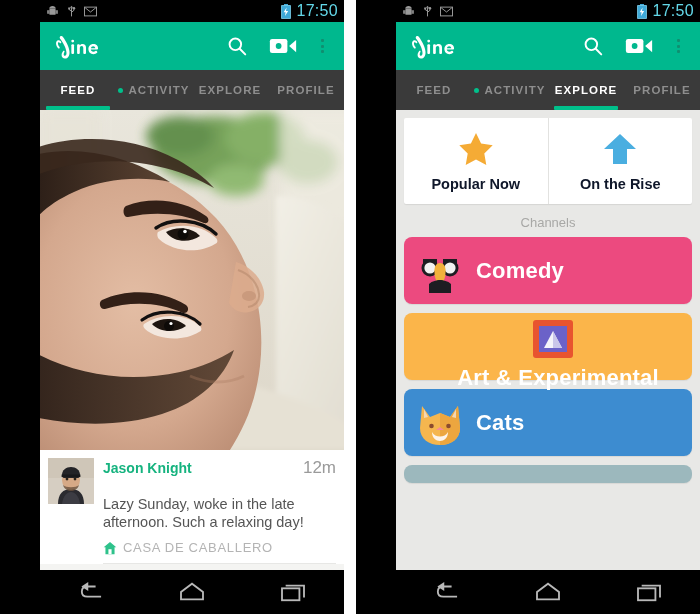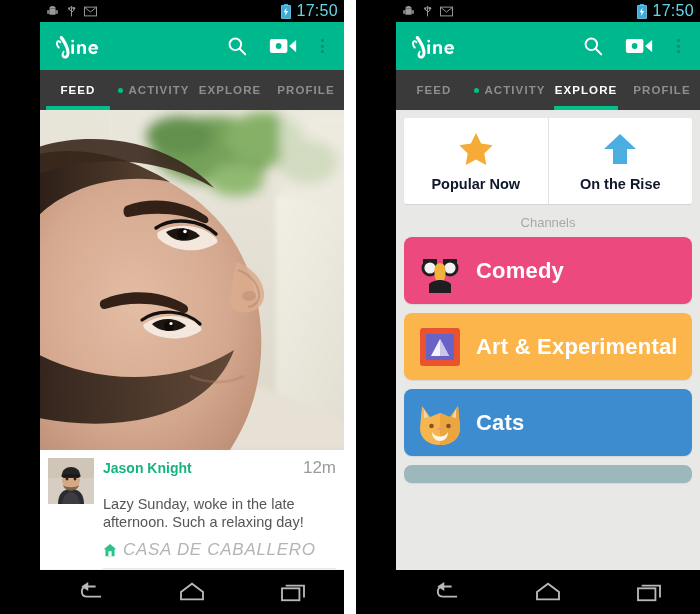--- a/index.html
+++ b/index.html
@@ -42,21 +42,21 @@
   .post-media{position:relative;width:344px;height:340px;overflow:hidden;background:#cfc9bd;}
   .post-media svg{position:absolute;top:0;left:0;}
   .post-body{display:flex;padding:8px 8px 0 8px;box-sizing:border-box;}
   .avatar{width:46px;height:46px;flex:0 0 46px;overflow:hidden;background:#cfc3b4;border-radius:1px;}
   .post-text{flex:1;padding-left:9px;min-width:0;}
   .post-head{display:flex;align-items:baseline;}
   .post-user{color:#16b37f;font-size:14px;font-weight:bold;}
   .post-time{margin-left:auto;color:#9a9a9a;font-size:17px;}
   .post-caption{color:#555555;font-size:14.5px;line-height:1.25;margin-top:17px;}
   .post-loc{display:flex;align-items:center;gap:6px;margin:9px 0 0 0;padding:0 0 8px 0;border-bottom:1px solid #e7e7e5;}
-  .post-loc .lbl{color:#b4b4b4;font-size:17px;letter-spacing:.7px;font-style:italic;}
+  .post-loc .lbl{color:#b4b4b4;font-size:13px;letter-spacing:.7px;}
 
   
   .explore{background:#e8e8e6;height:calc(614px - 22px - 48px - 40px - 44px);padding:8px 8px 0 8px;box-sizing:border-box;overflow:hidden;}
   .quick-row{display:flex;background:#ffffff;border-radius:2px;overflow:hidden;box-shadow:0 1px 1px rgba(0,0,0,.08);}
   .quick{flex:1;padding:14px 0 12px 0;display:flex;flex-direction:column;align-items:center;gap:10px;cursor:pointer;}
   .quick + .quick{border-left:1px solid #e2e2e0;}
   .quick .lbl{font-size:14.5px;font-weight:bold;color:#0f172a;}
   .section-label{text-align:center;color:#a8a8a6;font-size:13px;padding:11px 0 7px 0;}
 
   .chan{height:67px;border-radius:8px;margin-bottom:9px;display:flex;align-items:center;padding-left:10px;box-sizing:border-box;cursor:pointer;box-shadow:0 1px 1px rgba(0,0,0,.07);}
@@ -423,21 +423,21 @@
               <circle cx="35" cy="22" r="5.6" fill="#f2f2f2"></circle>
             <path d="M22 20h6v4h-6z" fill="#1d1d22"></path>
             <path d="M25 17c3.6 0 5.6 3 5.6 8 0 7-2.4 12-5.6 15-3.2-3-5.6-8-5.6-15 0-5 2-8 5.6-8z" fill="#f2b23c"></path>
             <path d="M25 34c2.6 0 4.6 1.6 4.6 4.2 0 2.8-2 4.4-4.6 4.4s-4.6-1.6-4.6-4.4c0-2.6 2-4.2 4.6-4.2z" fill="#1d1d22"></path>
             <path d="M14 38c3-3 8-4 11-4s8 1 11 4v9H14z" fill="#1d1d22"></path>
           </svg>
         </span>
         <span class="nm">Comedy</span>
       </div>
 
-      <div class="chan" style="background:#fbb54a;">
+      <div class="chan" style="background:#fbb54a;flex-direction:column;">
         <span class="ic">
           <svg width="50" height="50" viewBox="0 0 50 50">
             <rect x="5" y="6" width="40" height="38" rx="3" fill="#e8542f"></rect>
             <path d="M5 9c3 2 3 6 0 8M5 21c3 2 3 6 0 8M5 33c3 2 3 6 0 8M45 9c-3 2-3 6 0 8M45 21c-3 2-3 6 0 8M45 33c-3 2-3 6 0 8" fill="#e8542f"></path>
             <path d="M8 6c2 3 6 3 8 0M20 6c2 3 6 3 8 0M32 6c2 3 6 3 8 0M8 44c2-3 6-3 8 0M20 44c2-3 6-3 8 0M32 44c2-3 6-3 8 0" fill="#e8542f"></path>
             <rect x="11" y="12" width="28" height="26" fill="#6b62c8"></rect>
             <path d="M25 17l9 17H16z" fill="#f4f4fa"></path>
             <path d="M25 17v17h9z" fill="#c9c6ea"></path>
           </svg>
         </span>

